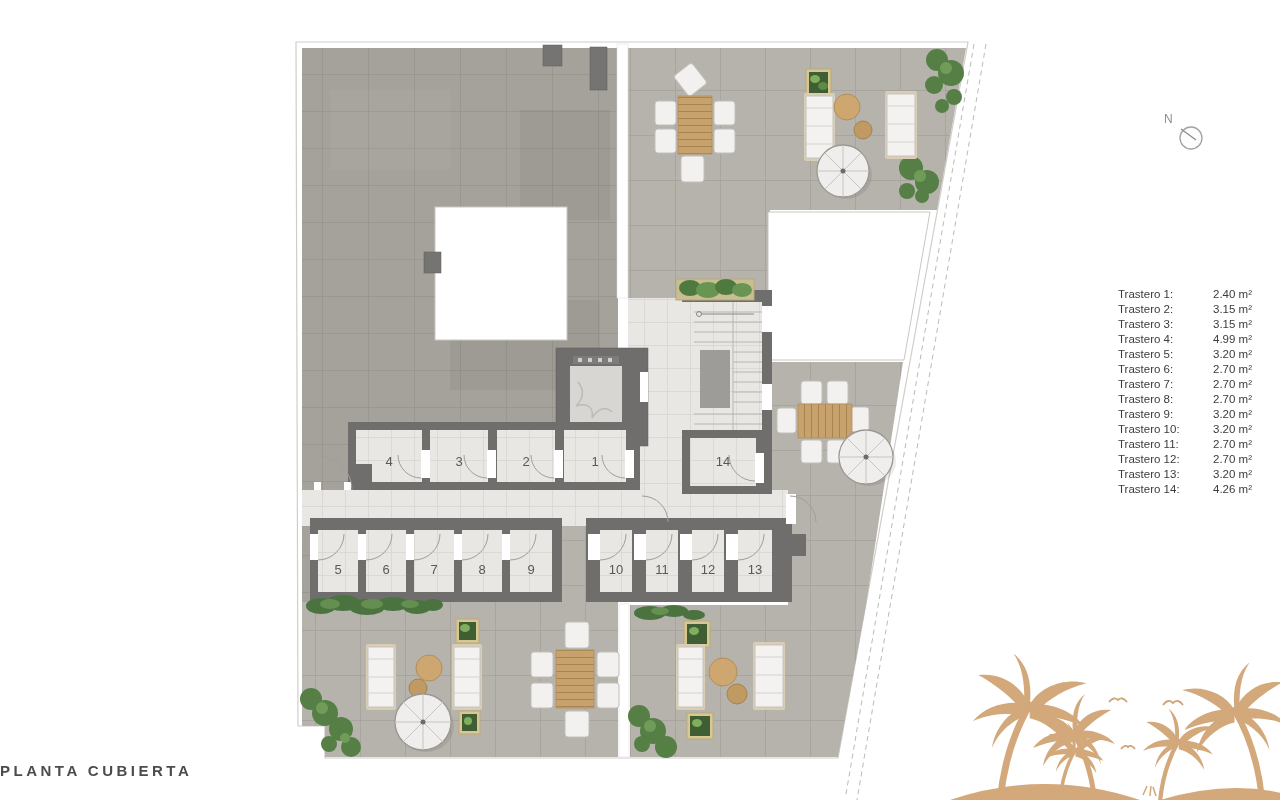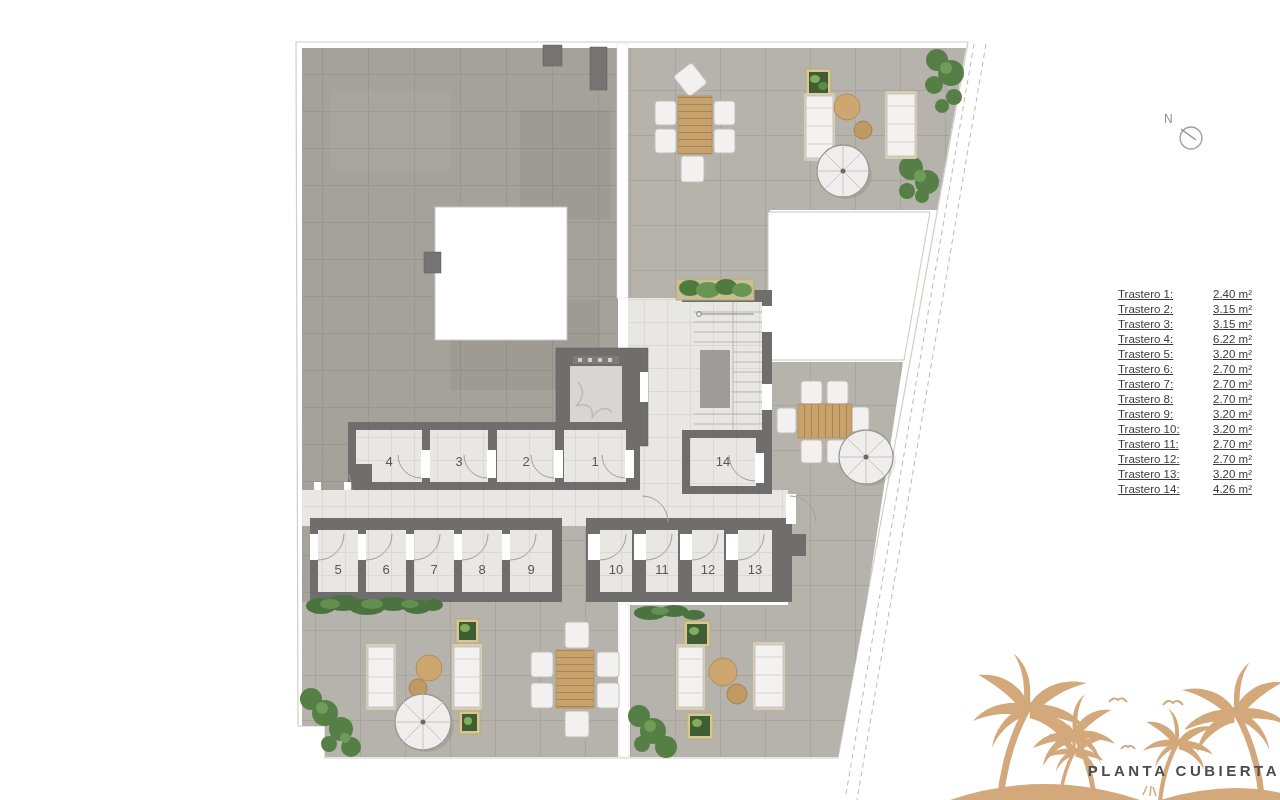--- a/index.html
+++ b/index.html
@@ -1,23 +1,23 @@
 <!DOCTYPE html>
 <html><head>
 <meta charset="utf-8">
 <style>
   html,body{margin:0;padding:0;}
   body{width:1280px;height:800px;background:#ffffff;position:relative;overflow:hidden;
        font-family:"Liberation Sans", sans-serif;}
   #plan-svg{position:absolute;left:0;top:0;}
-  .legend{position:absolute;left:1118px;top:287px;width:134px;color:#3b3b3b;text-decoration:underline;}
+  .legend{position:absolute;left:1118px;top:287px;width:134px;color:#3b3b3b;}
   .legend-row{display:flex;justify-content:space-between;height:15px;line-height:15px;
               font-size:11.5px;}
   .legend-row .val{text-align:right;}
-  .plan-title{position:absolute;left:0;top:762px;width:1280px;text-align:right;
+  .plan-title{position:absolute;left:0;top:762px;width:1280px;text-align:left;
               font-size:15px;font-weight:bold;letter-spacing:3.5px;color:#4c4c4c;}
   .room-num{font-size:13px;fill:#585858;font-family:"Liberation Sans",sans-serif;}
   .north-n{font-size:12px;fill:#8f8d89;font-family:"Liberation Sans",sans-serif;}
 </style>
 </head>
 <body>
 
 <svg id="plan-svg" width="1280" height="800" viewBox="0 0 1280 800">
   <defs>
     <pattern id="roofPat" width="46" height="37" patternUnits="userSpaceOnUse">
@@ -422,21 +422,21 @@
   <div class="legend-row">
       <span>Trastero 2:</span>
       <span class="val">3.15 m²</span>
     </div>
   <div class="legend-row">
       <span>Trastero 3:</span>
       <span class="val">3.15 m²</span>
     </div>
   <div class="legend-row">
       <span>Trastero 4:</span>
-      <span class="val">6.22 m²</span>
+      <span class="val">4.99 m²</span>
     </div>
   <div class="legend-row">
       <span>Trastero 5:</span>
       <span class="val">3.20 m²</span>
     </div>
   <div class="legend-row">
       <span>Trastero 6:</span>
       <span class="val">2.70 m²</span>
     </div>
   <div class="legend-row">

